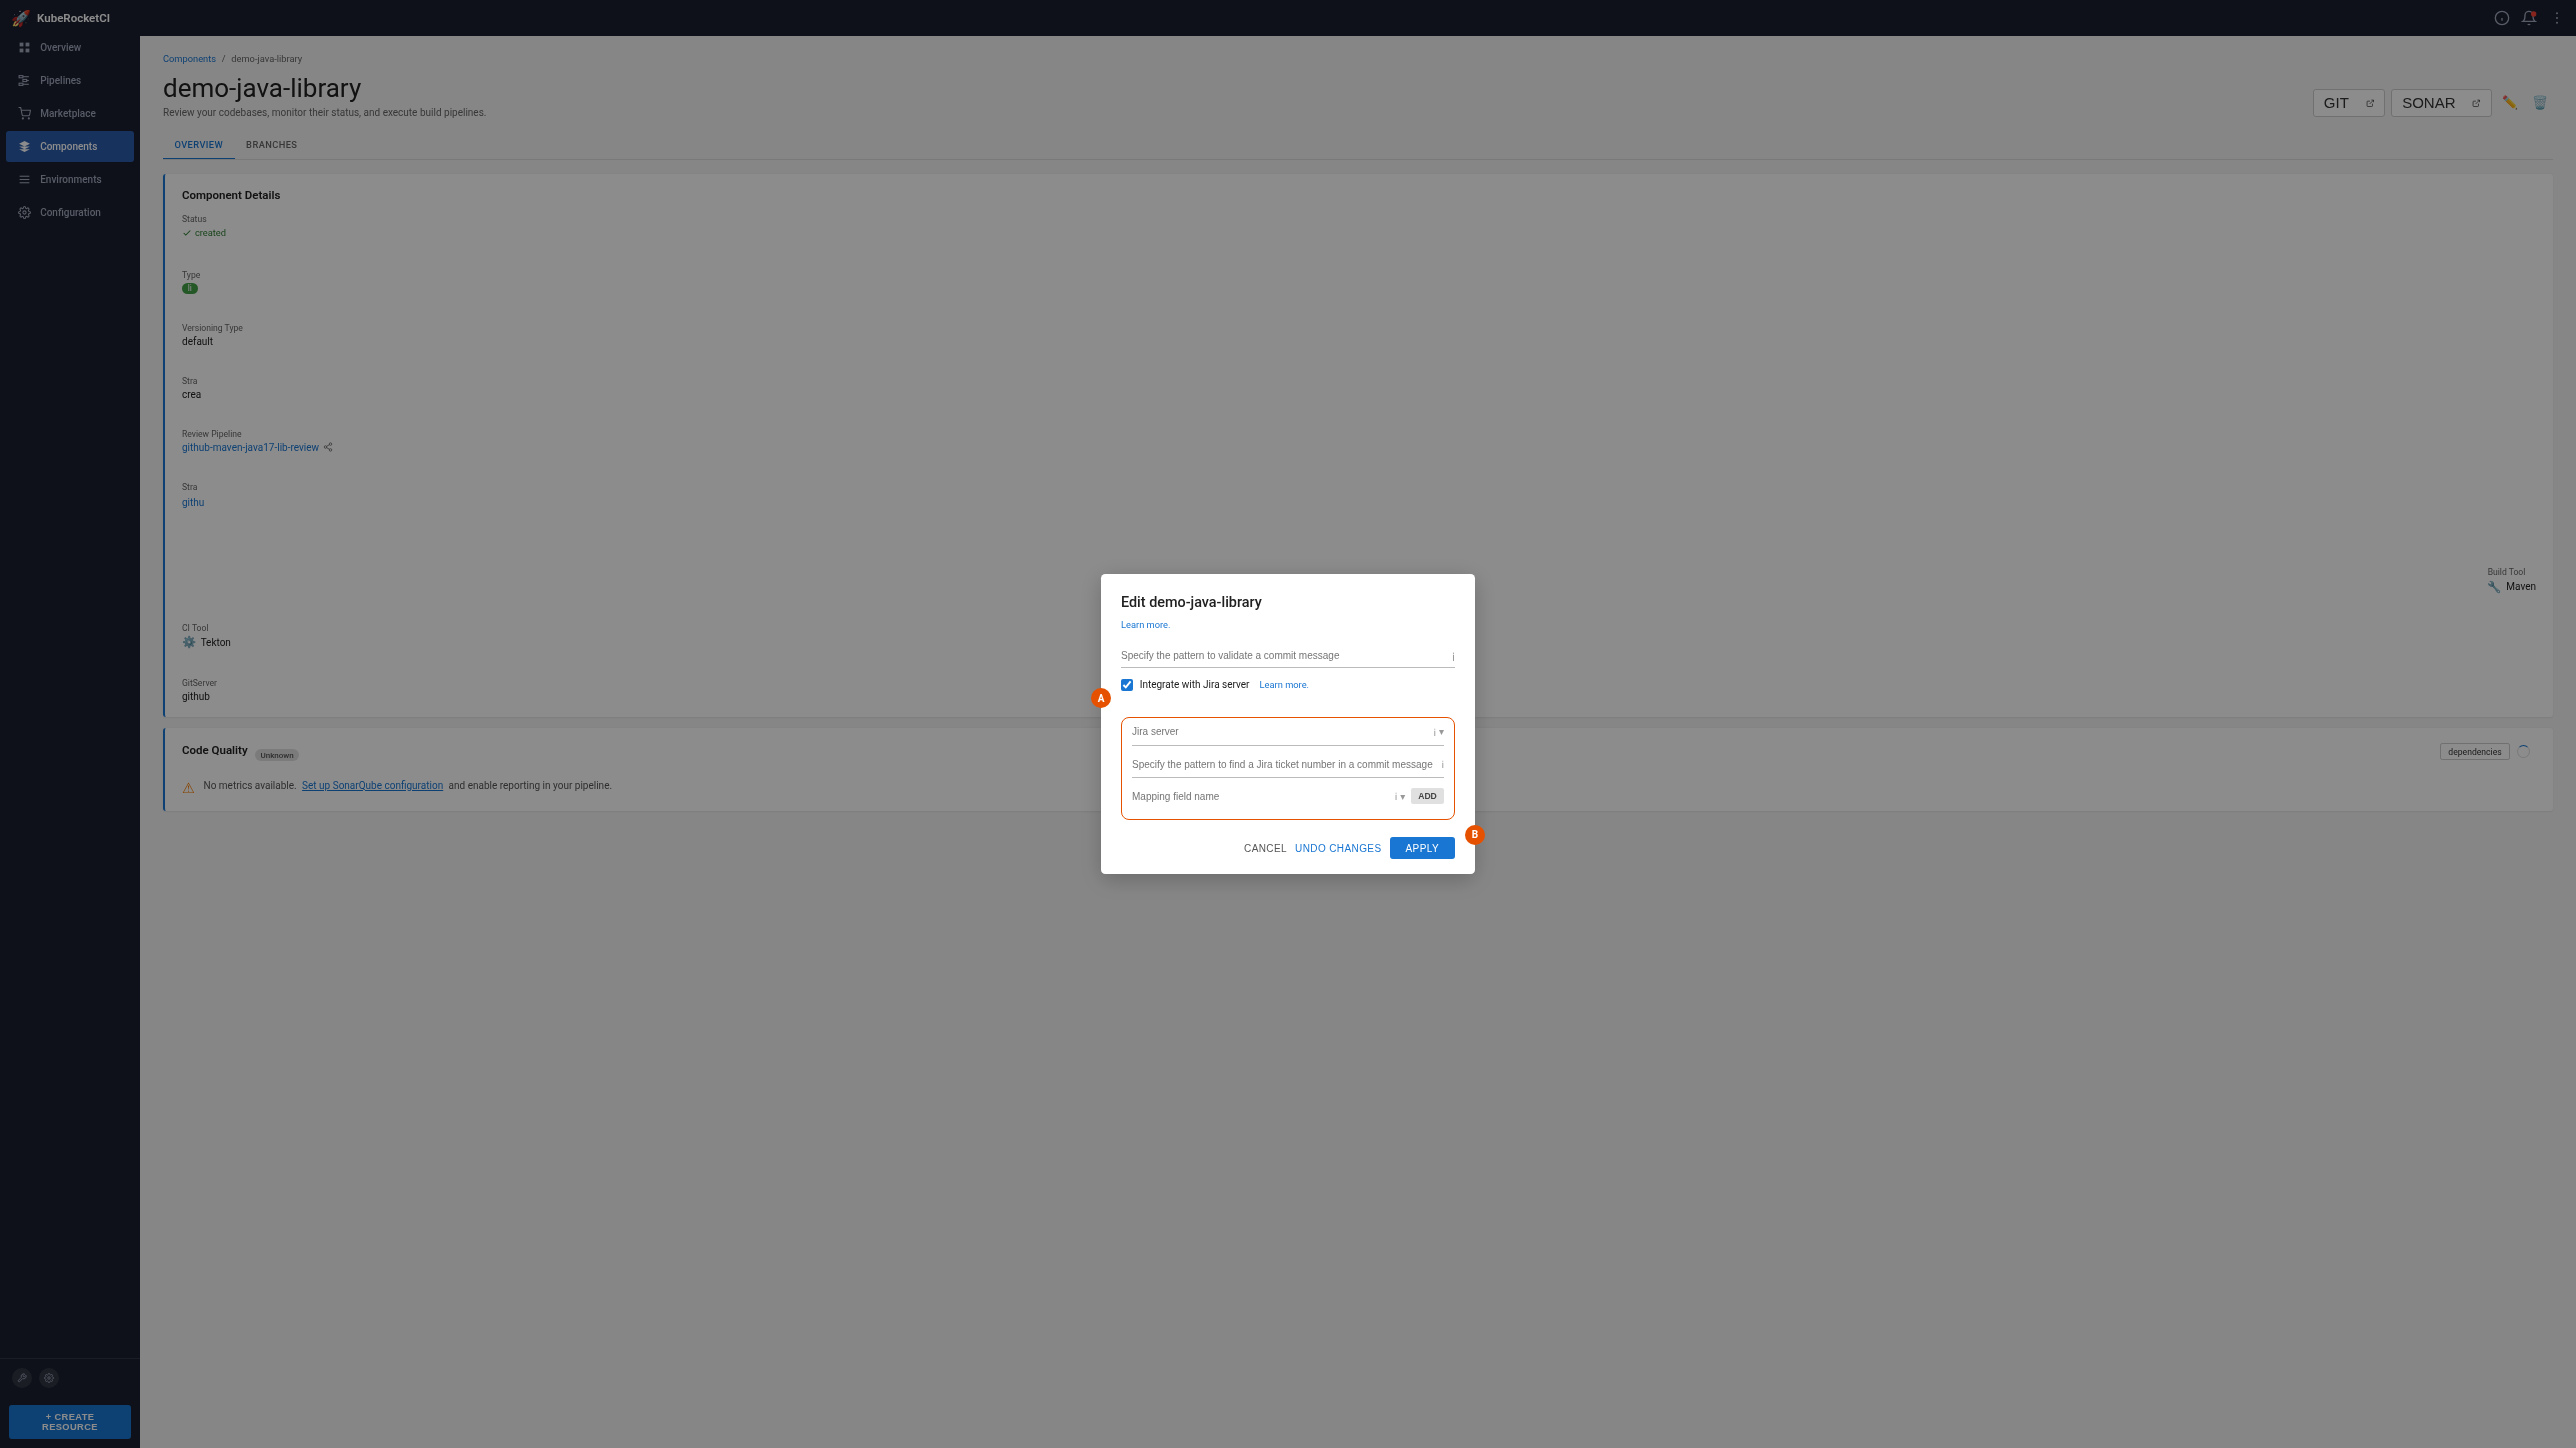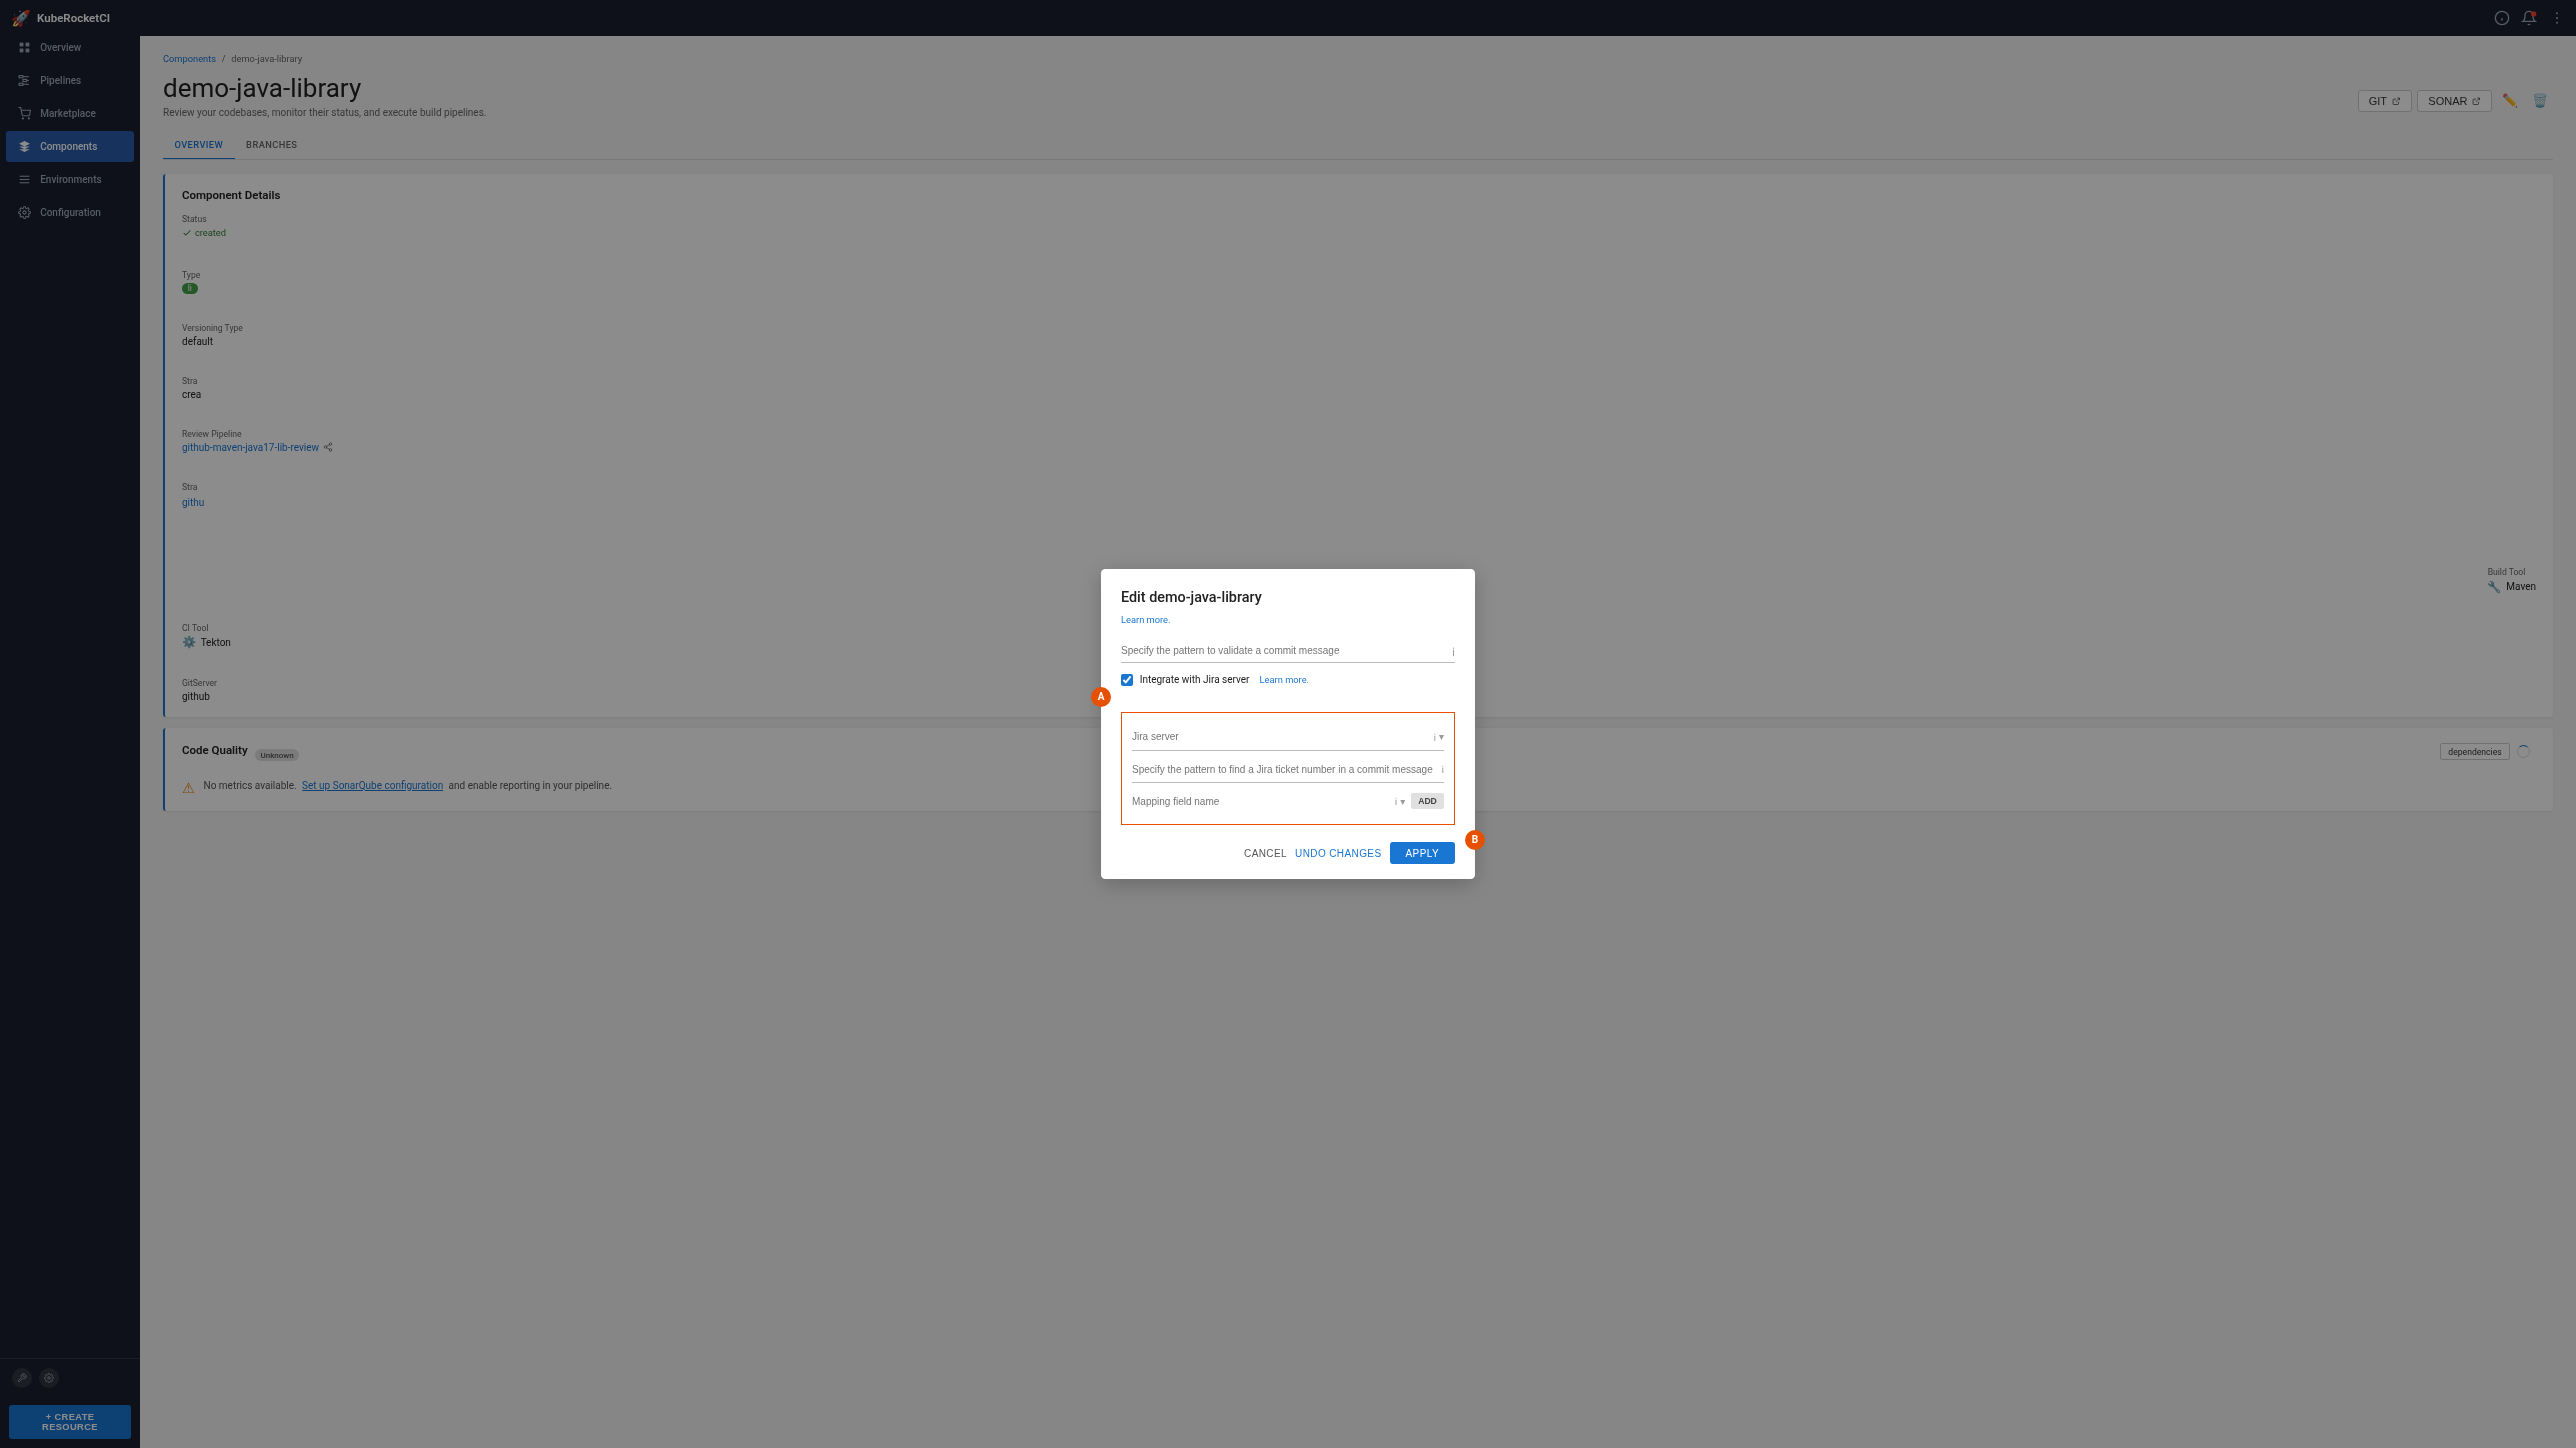--- a/index.html
+++ b/index.html
@@ -112,23 +112,23 @@
     .page-toolbar {
       position: absolute;
       top: 53px; right: 23px;
       display: flex; align-items: center; gap: 5.7px;
     }
     .btn-outlined {
       border: 0.7px solid #ccc;
       background: #fff;
       padding: 4.3px 10px;
       border-radius: 2.9px;
-      font-size: 11px;
+      font-size: 15px;
       cursor: pointer;
-      display: flex; align-items: center; gap: 5px;
+      display: flex; align-items: center; gap: 17px;
       color: #333;
     }
     .btn-icon {
       border: none; background: transparent;
       padding: 4.3px; cursor: pointer;
       color: #555; font-size: 13px;
     }
 
     
     .tabs { display: flex; gap: 0; border-bottom: 0.7px solid #ddd; margin-bottom: 14.4px; }
@@ -218,22 +218,22 @@
     .checkbox-row {
       display: flex; align-items: flex-start; gap: 7.2px;
       margin-bottom: 26px; font-size: 10px; color: #212121;
     }
     .checkbox-row input[type=checkbox] { accent-color: #1976d2; width: 11.5px; height: 11.5px; }
     .checkbox-row a { color: #1976d2; text-decoration: none; margin-left: 4.3px; font-size: 9.3px; }
 
     
     .jira-section {
       border: 1.4px solid #e65100;
-      border-radius: 0;
-      padding: 16px 10px 10px;
+      border-radius: 8px;
+      padding: 6px 10px 10px;
       margin-bottom: 14.4px;
     }
     .jira-field {
       display: flex; align-items: center; position: relative;
       border-bottom: 0.7px solid #bbb;
       margin-bottom: 10px; padding-bottom: 4.3px;
     }
     .jira-field:last-child { margin-bottom: 0; border-bottom: none; }
     .jira-field input {
       flex: 1; border: none; background: transparent;

